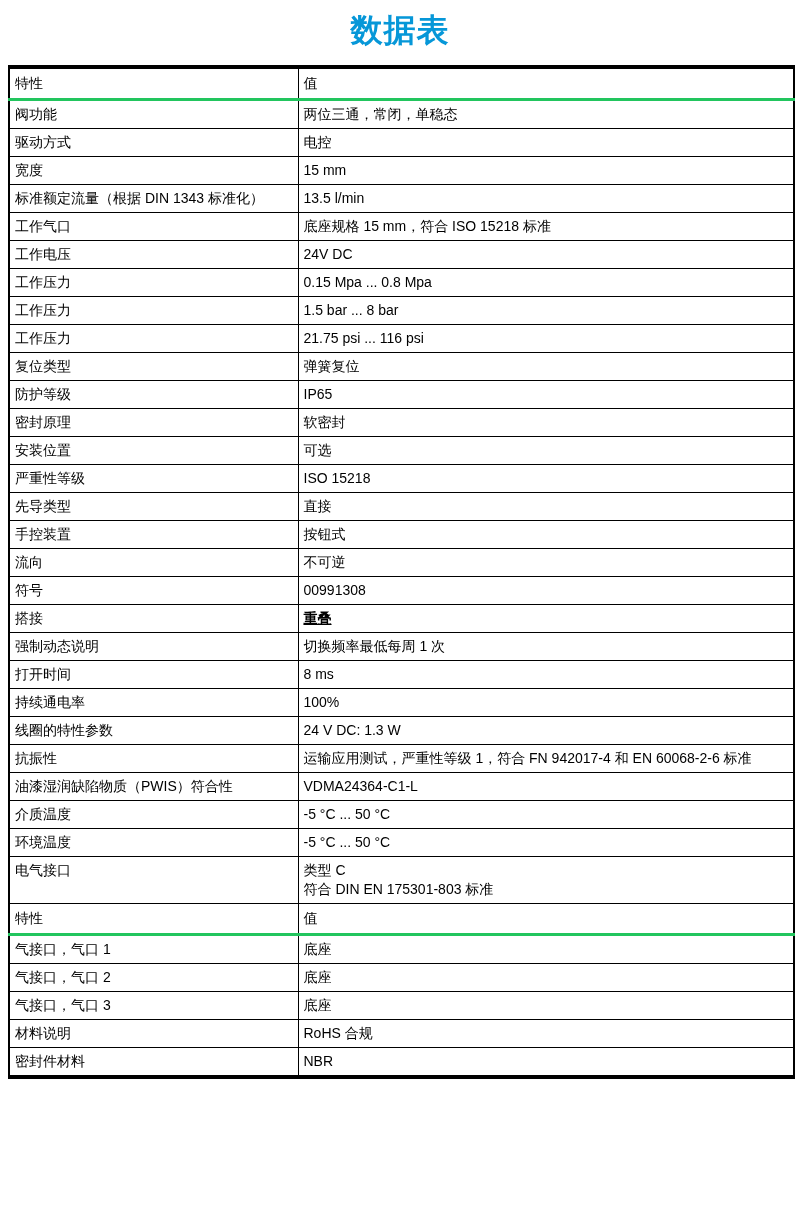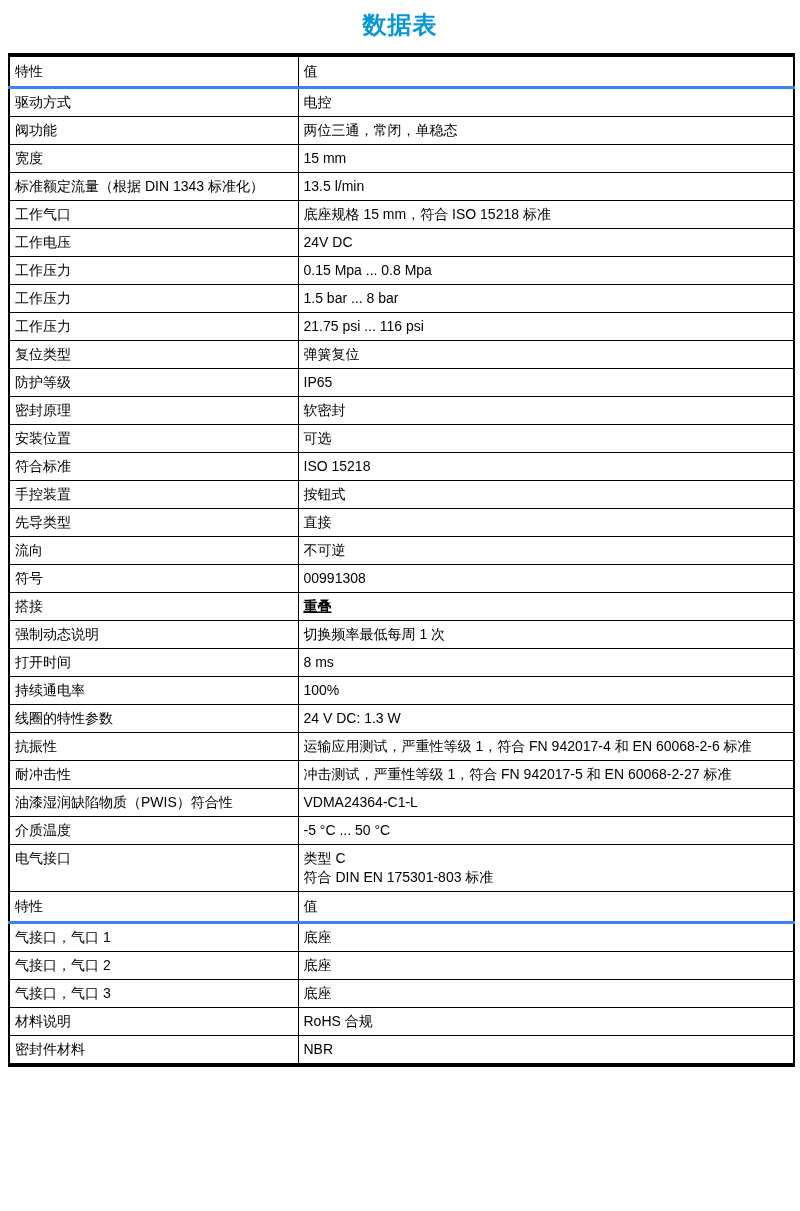--- a/index.html
+++ b/index.html
@@ -14,21 +14,21 @@
     width: 800px;
     min-height: 1211px;
     background: #ffffff;
     box-sizing: border-box;
   }
   .page-title {
     margin: 0;
     padding-top: 9px;
     padding-bottom: 12px;
     text-align: center;
-    font-size: 24px;
+    font-size: 32px;
     font-weight: bold;
     letter-spacing: 1px;
   }
   table.datasheet {
     border-collapse: collapse;
     table-layout: fixed;
     width: 785px;
     margin-left: 8px;
     border-left: 2.5px solid #000;
     border-right: 2.5px solid #000;
@@ -42,21 +42,21 @@
     padding: 4px 6px 4px 5px;
     font-size: 14px;
     line-height: 19px;
     text-align: left;
     vertical-align: top;
     font-weight: normal;
     white-space: pre-line;
     overflow: hidden;
   }
   tr.header-row th {
-    border-bottom: 3px solid #3b82f6;
+    border-bottom: 3px solid #22c55e;
     padding-top: 5px;
     padding-bottom: 5px;
   }
   td.bold { font-weight: bold; text-decoration: underline; }
 </style>
 </head>
 <body>
 
 <div class="page">
   <h1 class="page-title" style="color: rgb(6, 151, 216);">数据表</h1>
@@ -65,28 +65,28 @@
     <colgroup>
       <col class="col-prop">
       <col class="col-value">
     </colgroup>
     <tbody>
         <tr class="header-row">
           <th>特性</th>
           <th>值</th>
         </tr>
         <tr>
+          <td>阀功能</td>
+          <td>两位三通，常闭，单稳态</td>
+        </tr>
+        <tr>
           <td>驱动方式</td>
           <td>电控</td>
         </tr>
         <tr>
-          <td>阀功能</td>
-          <td>两位三通，常闭，单稳态</td>
-        </tr>
-        <tr>
           <td>宽度</td>
           <td>15 mm</td>
         </tr>
         <tr>
           <td>标准额定流量（根据 DIN 1343 标准化）</td>
           <td>13.5 l/min</td>
         </tr>
         <tr>
           <td>工作气口</td>
           <td>底座规格 15 mm，符合 ISO 15218 标准</td>
@@ -117,32 +117,32 @@
         </tr>
         <tr>
           <td>密封原理</td>
           <td>软密封</td>
         </tr>
         <tr>
           <td>安装位置</td>
           <td>可选</td>
         </tr>
         <tr>
-          <td>符合标准</td>
+          <td>严重性等级</td>
           <td>ISO 15218</td>
+        </tr>
+        <tr>
+          <td>先导类型</td>
+          <td>直接</td>
         </tr>
         <tr>
           <td>手控装置</td>
           <td>按钮式</td>
         </tr>
         <tr>
-          <td>先导类型</td>
-          <td>直接</td>
-        </tr>
-        <tr>
           <td>流向</td>
           <td>不可逆</td>
         </tr>
         <tr>
           <td>符号</td>
           <td>00991308</td>
         </tr>
         <tr>
           <td>搭接</td>
           <td class="bold">重叠</td>
@@ -161,29 +161,29 @@
         </tr>
         <tr>
           <td>线圈的特性参数</td>
           <td>24 V DC: 1.3 W</td>
         </tr>
         <tr>
           <td>抗振性</td>
           <td>运输应用测试，严重性等级 1，符合 FN 942017-4 和 EN 60068-2-6 标准</td>
         </tr>
         <tr>
-          <td>耐冲击性</td>
-          <td>冲击测试，严重性等级 1，符合 FN 942017-5 和 EN 60068-2-27 标准</td>
-        </tr>
-        <tr>
           <td>油漆湿润缺陷物质（PWIS）符合性</td>
           <td>VDMA24364-C1-L</td>
         </tr>
         <tr>
           <td>介质温度</td>
+          <td>-5 °C ... 50 °C</td>
+        </tr>
+        <tr>
+          <td>环境温度</td>
           <td>-5 °C ... 50 °C</td>
         </tr>
         <tr>
           <td>电气接口</td>
           <td>类型 C
 符合 DIN EN 175301-803 标准</td>
         </tr>
         <tr class="header-row">
           <th>特性</th>
           <th>值</th>

